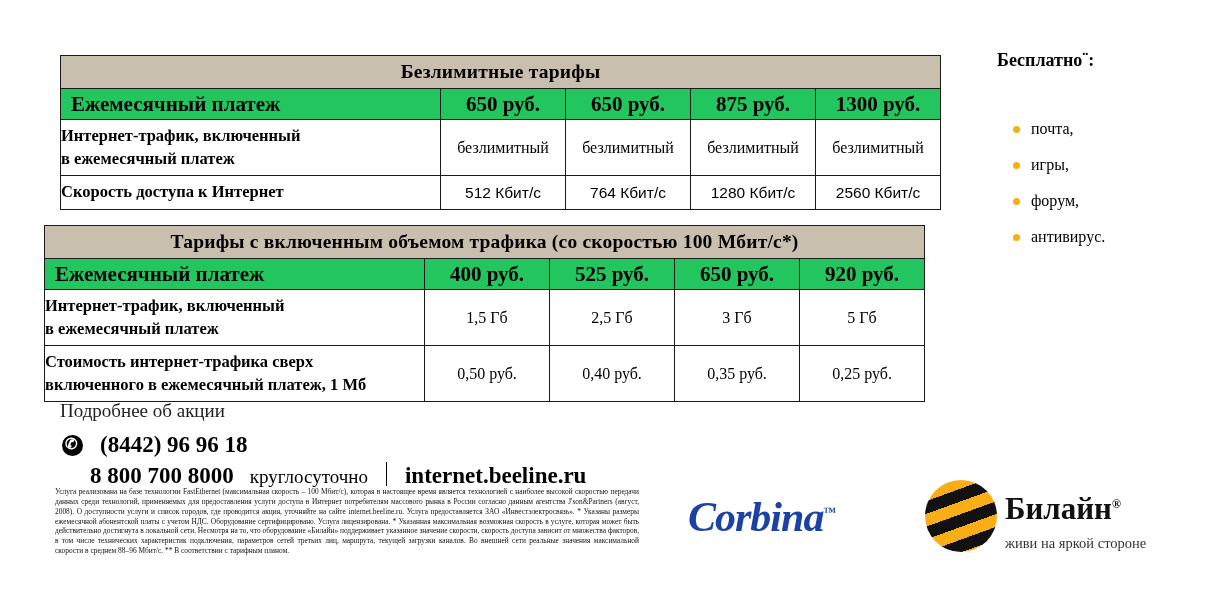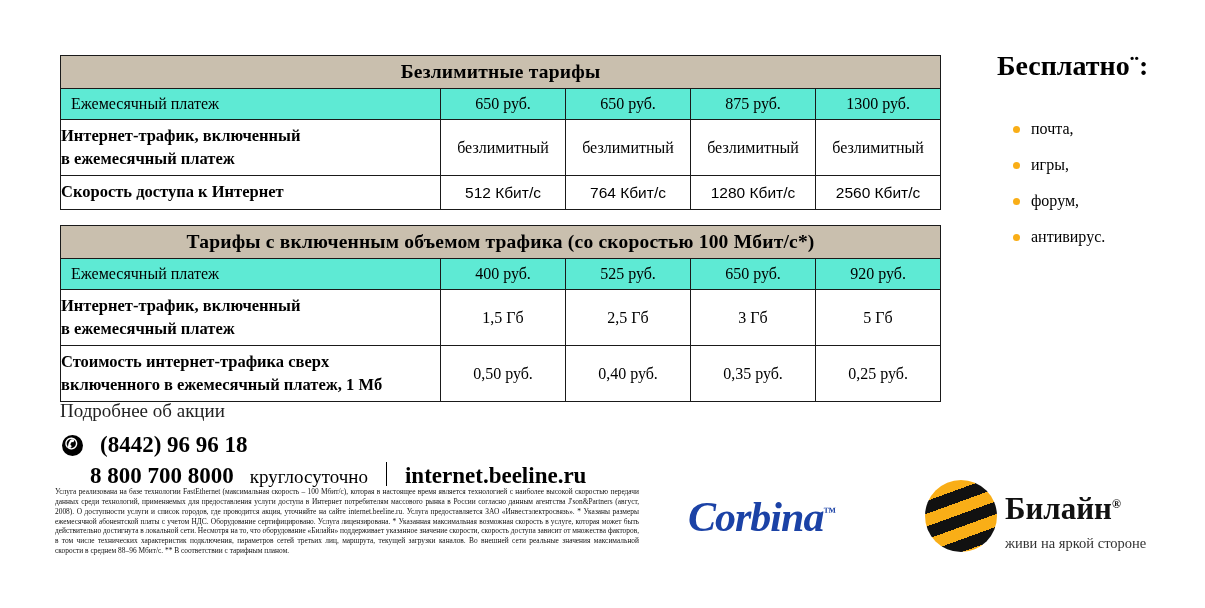--- a/index.html
+++ b/index.html
@@ -35,23 +35,23 @@
   .tbl-head td {
     background: #c9bfae;
     text-align: center;
     font-weight: bold;
     font-size: 19.5px;
     height: 32px;
     color: #000;
     letter-spacing: .2px;
   }
   .row-pay td {
-    background: #5eead4;
-    font-weight: normal;
-    font-size: 16px;
+    background: #22c55e;
+    font-weight: bold;
+    font-size: 21px;
     height: 30px;
     color: #000;
   }
   .row-pay td.lbl {
     text-align: left;
     padding-left: 10px;
   }
   .row-pay td.val {
     text-align: center;
   }
@@ -69,28 +69,28 @@
     font-weight: normal;
     color: #000;
     font-family: "Liberation Sans", sans-serif;
   }
   .cell-val.serif {
     font-family: "Liberation Serif", serif;
     font-size: 16px;
   }
 
   #table1 { left: 60px; top: 55px; width: 880px; }
-  #table2 { left: 60px; top: 225px; width: 880px; }
+  #table2 { left: 44px; top: 225px; width: 880px; }
 
   
   .free-title {
     position: absolute;
     left: 997px;
     top: 50px;
-    font-size: 28px;
+    font-size: 18px;
     font-weight: bold;
     color: #000;
     font-family: "Liberation Serif", serif;
   }
   .free-list {
     position: absolute;
     left: 997px;
     top: 104px;
     margin: 16px;
     padding: 0;

